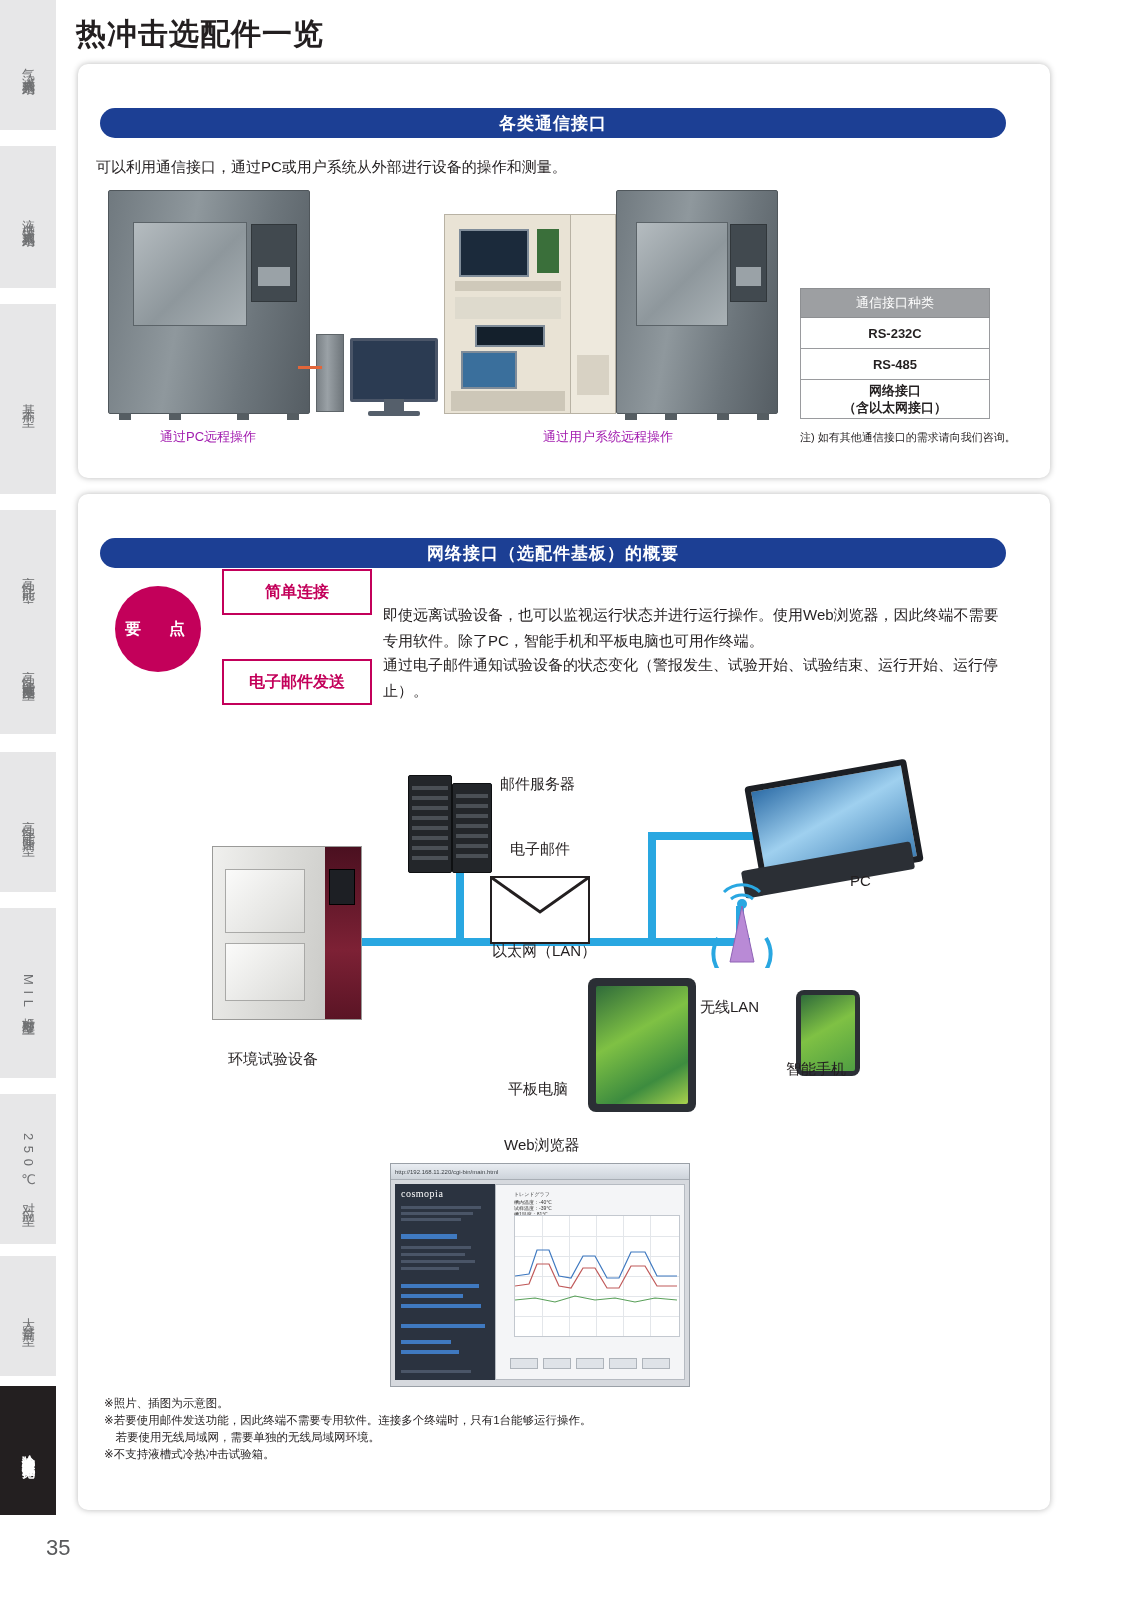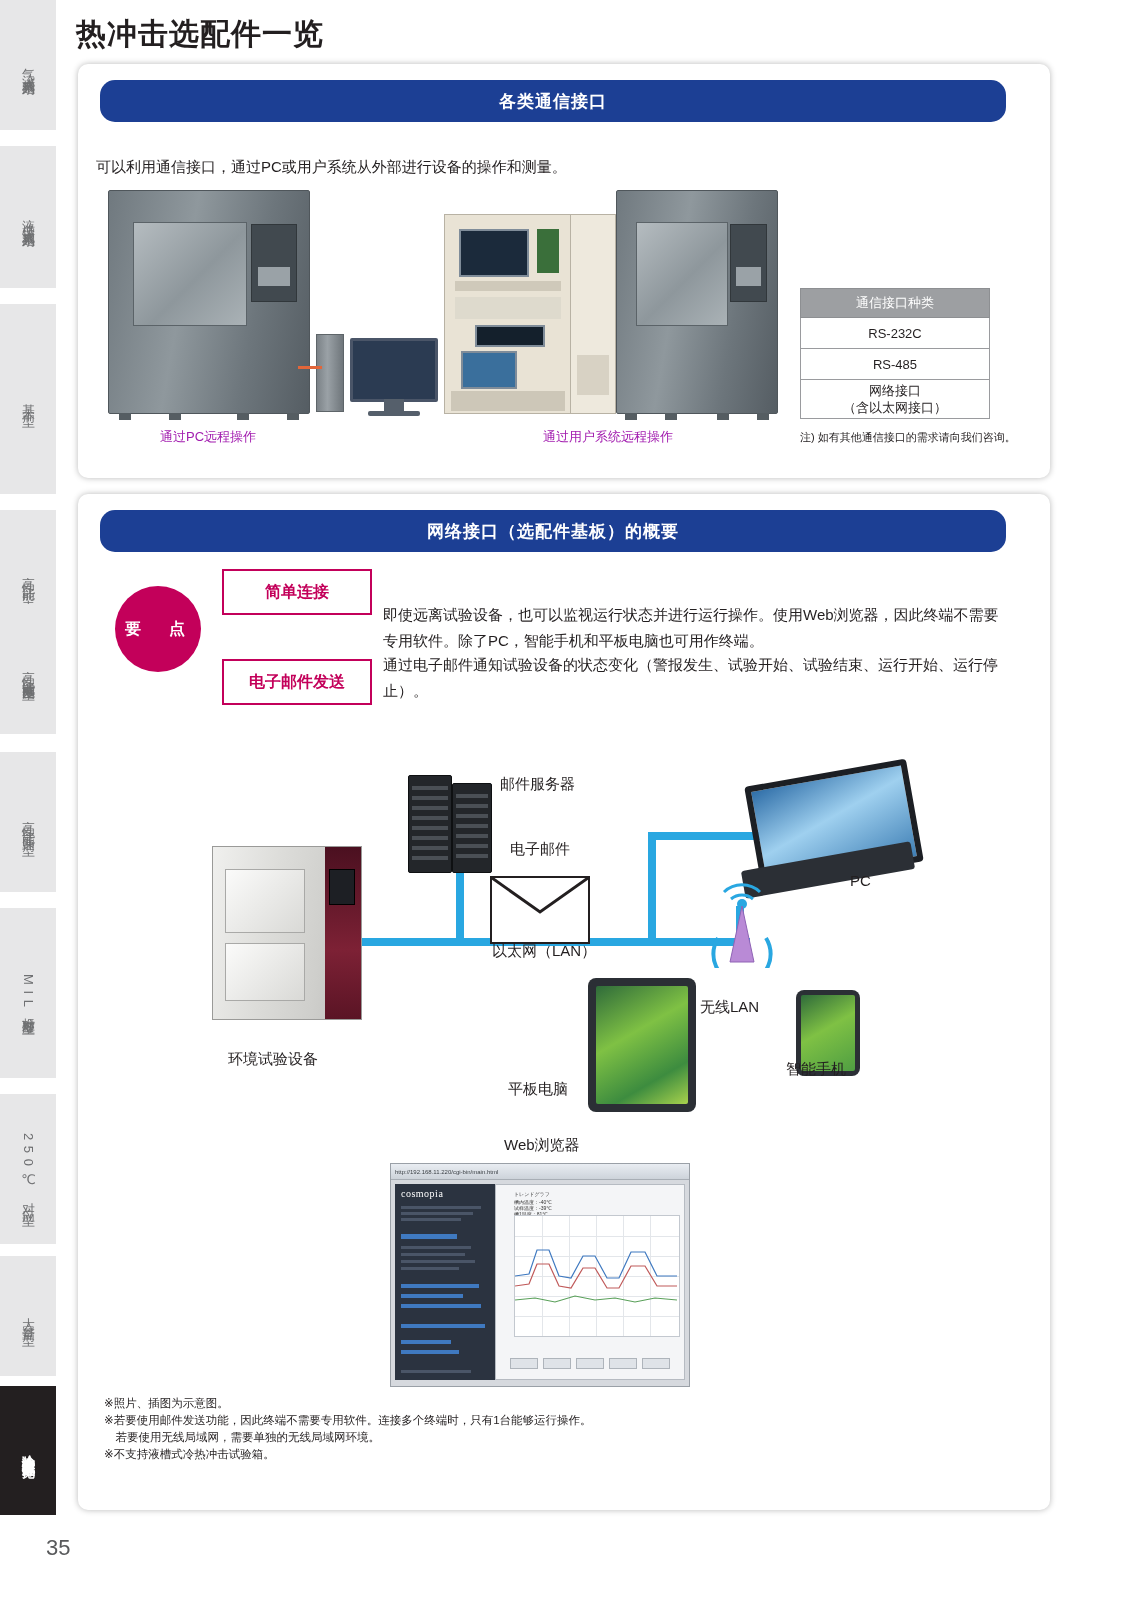--- a/index.html
+++ b/index.html
@@ -37,42 +37,43 @@
   }
   .card{
     position:absolute;
     background:#ffffff;
     border-radius:10px;
     box-shadow:0 0 6px rgba(0,0,0,.28);
   }
   #card-a{left:78px;top:64px;width:972px;height:414px;}
   #card-b{left:78px;top:494px;width:972px;height:1016px;}
   .band{
-    position:absolute;left:22px;width:906px;height:42px;
+    position:absolute;left:22px;width:906px;height:30px;
     background:#1c3f94;border-radius:15px;
     color:#ffffff;font-size:17px;font-weight:bold;
     display:flex;align-items:center;justify-content:center;
     letter-spacing:1px;
+    margin-top:28px;
   }
   .lead{
     position:absolute;font-size:15px;line-height:22px;color:#231f20;
   }
   
   #comm-table{
     position:absolute;left:722px;top:224px;width:190px;
     border:1px solid #9a9b9e;border-collapse:collapse;font-size:13px;
     background:#fff;
   }
   #comm-table th{
     background:#9d9fa2;color:#ffffff;font-weight:normal;
     height:26px;border:1px solid #8d8f92;
   }
   #comm-table td{
     text-align:center;border:1px solid #9a9b9e;height:26px;
-    padding:2px 0;line-height:17px;
+    padding:2px 0;line-height:17px;font-weight:bold;
   }
   .note{position:absolute;font-size:11px;color:#231f20;}
   .cap{position:absolute;font-size:13px;color:#a21caf;text-align:center;}
   
   .chamber{
     position:absolute;border-radius:2px;
     background:linear-gradient(100deg,#70797f 0%,#8f989d 38%,#6d767c 70%,#555d63 100%);
     border:1px solid #4f565b;
   }
   .chamber .door{

